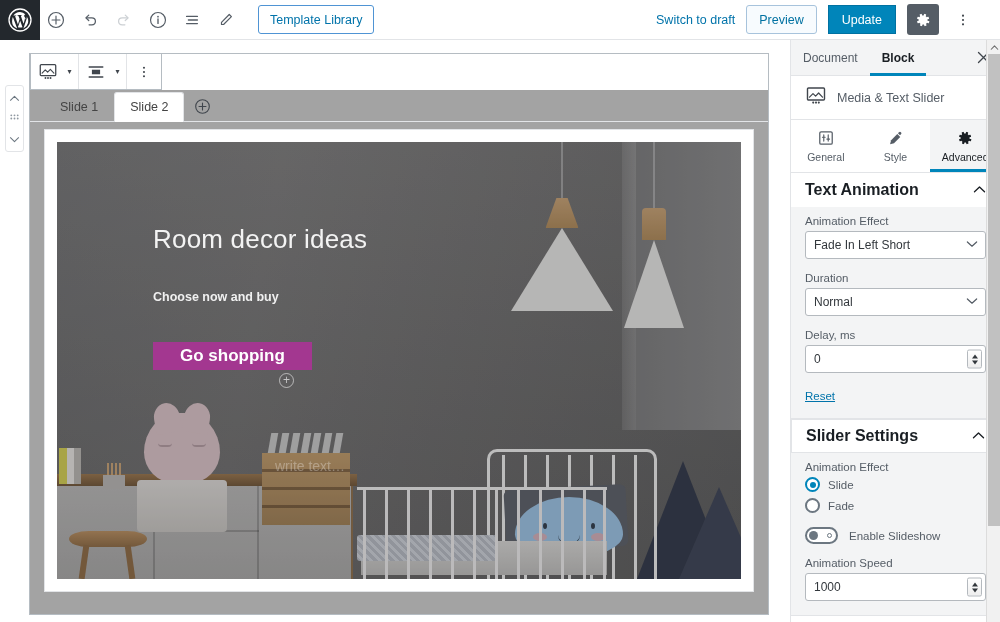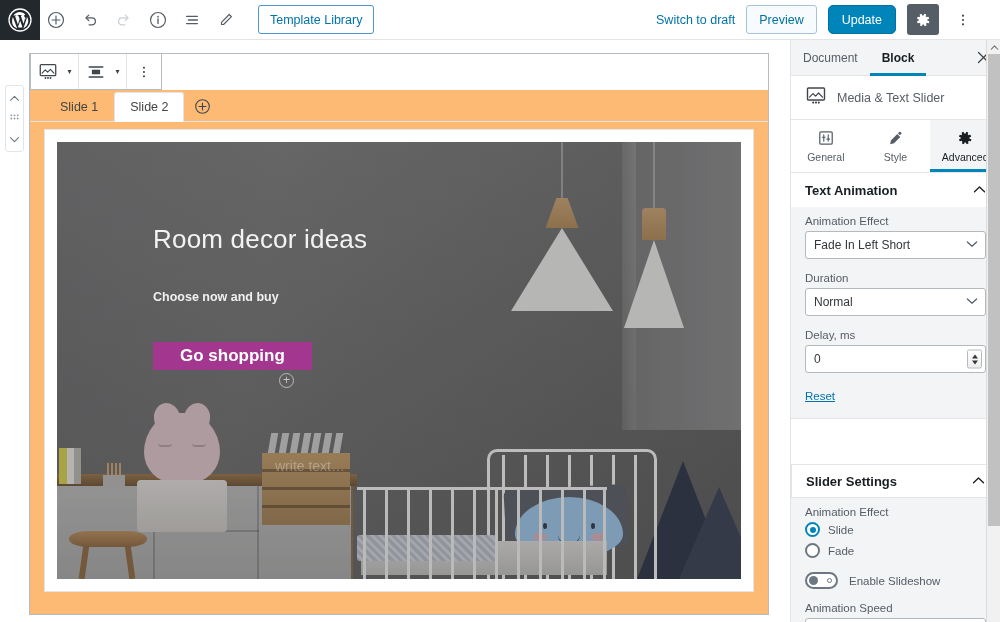--- a/index.html
+++ b/index.html
@@ -47,21 +47,21 @@
     cursor: pointer; font-family: "Liberation Sans", sans-serif;
   }
   .btn-preview {
     height: 29px; padding: 0 12px; border: 1px solid #a7c3dc;
     border-radius: 3px; background: #f7fbfe; color: #0071a1;
     font-size: 12.5px; cursor: pointer;
     font-family: "Liberation Sans", sans-serif;
   }
   .btn-update {
     height: 29px; padding: 0 13px; border: 1px solid #0071a1;
-    border-radius: 5px; background: #0085ba; color: #fff;
+    border-radius: 0; background: #0085ba; color: #fff;
     font-size: 12.5px; cursor: pointer;
     font-family: "Liberation Sans", sans-serif;
   }
   .btn-gear {
     width: 32px; height: 31px; border-radius: 3px; background: #555d66;
     color: #fff; display: flex; align-items: center; justify-content: center;
     border: none; cursor: pointer;
   }
   .btn-kebab {
     width: 26px; height: 31px; display: flex; align-items: center;
@@ -98,21 +98,21 @@
   .bt-item {
     height: 35px; display: flex; align-items: center; justify-content: center;
     background: none; border: none; cursor: pointer; color: #40464d;
   }
   .bt-main { width: 34px; }
   .bt-caret { width: 13px; font-size: 8px; color: #40464d; padding-right: 4px; }
   .bt-kebab { width: 34px; }
 
   .slider-area {
     position: absolute; left: 0; top: 36px; right: 0; bottom: 0;
-    background: #fdba74; padding: 0;
+    background: #a3a3a3; padding: 0;
   }
   .tabs-row {
     display: flex; align-items: flex-end; height: 32px;
     padding-left: 14px; border-bottom: 1px solid #e2e4e7;
   }
   .slide-tab {
     height: 30px; padding: 0 15px; display: flex; align-items: center;
     font-size: 12.5px; color: #444; background: transparent;
     border: 1px solid transparent; border-bottom: none; cursor: pointer;
     font-family: "Liberation Sans", sans-serif;
@@ -312,21 +312,21 @@
   }
   .sb-subtab.active {
     background: #f3f4f5; color: #191e23;
     box-shadow: inset 0 -3px 0 #0085ba;
   }
   .panel { border-bottom: 1px solid #e2e4e7; }
   .panel-head {
     display: flex; align-items: center; justify-content: space-between;
     height: 34px; padding: 0 14px; background: #fff; cursor: pointer;
   }
-  .panel-title { font-size: 13px; font-weight: 700; color: #191e23; }
+  .panel-title { font-size: 16px; font-weight: 700; color: #191e23; }
   .panel-body { padding: 8px 14px 14px; background: #f3f4f5; }
   .panel.plain .panel-body { background: #f3f4f5; }
   .field { margin-bottom: 13px; }
   .field:last-child { margin-bottom: 0; }
   .flabel { display: block; font-size: 11.5px; color: #555d66; margin-bottom: 4px; }
   .fselect {
     position: relative; width: 100%; height: 28px; background: #fff;
     border: 1px solid #b4b9be; border-radius: 3px;
     display: flex; align-items: center; padding: 0 22px 0 8px;
     font-size: 12px; color: #32373c; cursor: pointer;
@@ -351,21 +351,21 @@
   .spinner i { width: 0; height: 0; border-left: 3px solid transparent;
     border-right: 3px solid transparent; }
   .spinner i.up { border-bottom: 4px solid #32373c; }
   .spinner i.dn { border-top: 4px solid #32373c; }
   .reset-link {
     display: inline-block; font-size: 11.5px; color: #0073aa;
     text-decoration: underline; cursor: pointer; background: none; border: none;
     padding: 0; font-family: "Liberation Sans", sans-serif;
   }
   .panel.boxed { margin: 0; border-bottom: 1px solid #e2e4e7; }
-  .panel.boxed .panel-head { border: 1px solid #e2e4e7; background: #fff; margin-top: 45px; }
+  .panel.boxed .panel-head { border: 1px solid #e2e4e7; background: #fff; }
   .radio-row { display: flex; align-items: center; gap: 8px; margin-bottom: 6px; }
   .radio {
     width: 15px; height: 15px; border-radius: 50%; border: 2px solid #6c7781;
     background: #fff; display: flex; align-items: center; justify-content: center;
     cursor: pointer; flex: 0 0 15px;
   }
   .radio.on { border-color: #0085ba; }
   .radio.on::after { content: ""; width: 6px; height: 6px; border-radius: 50%;
     background: #0085ba; }
   .radio-label { font-size: 11.5px; color: #555d66; }

